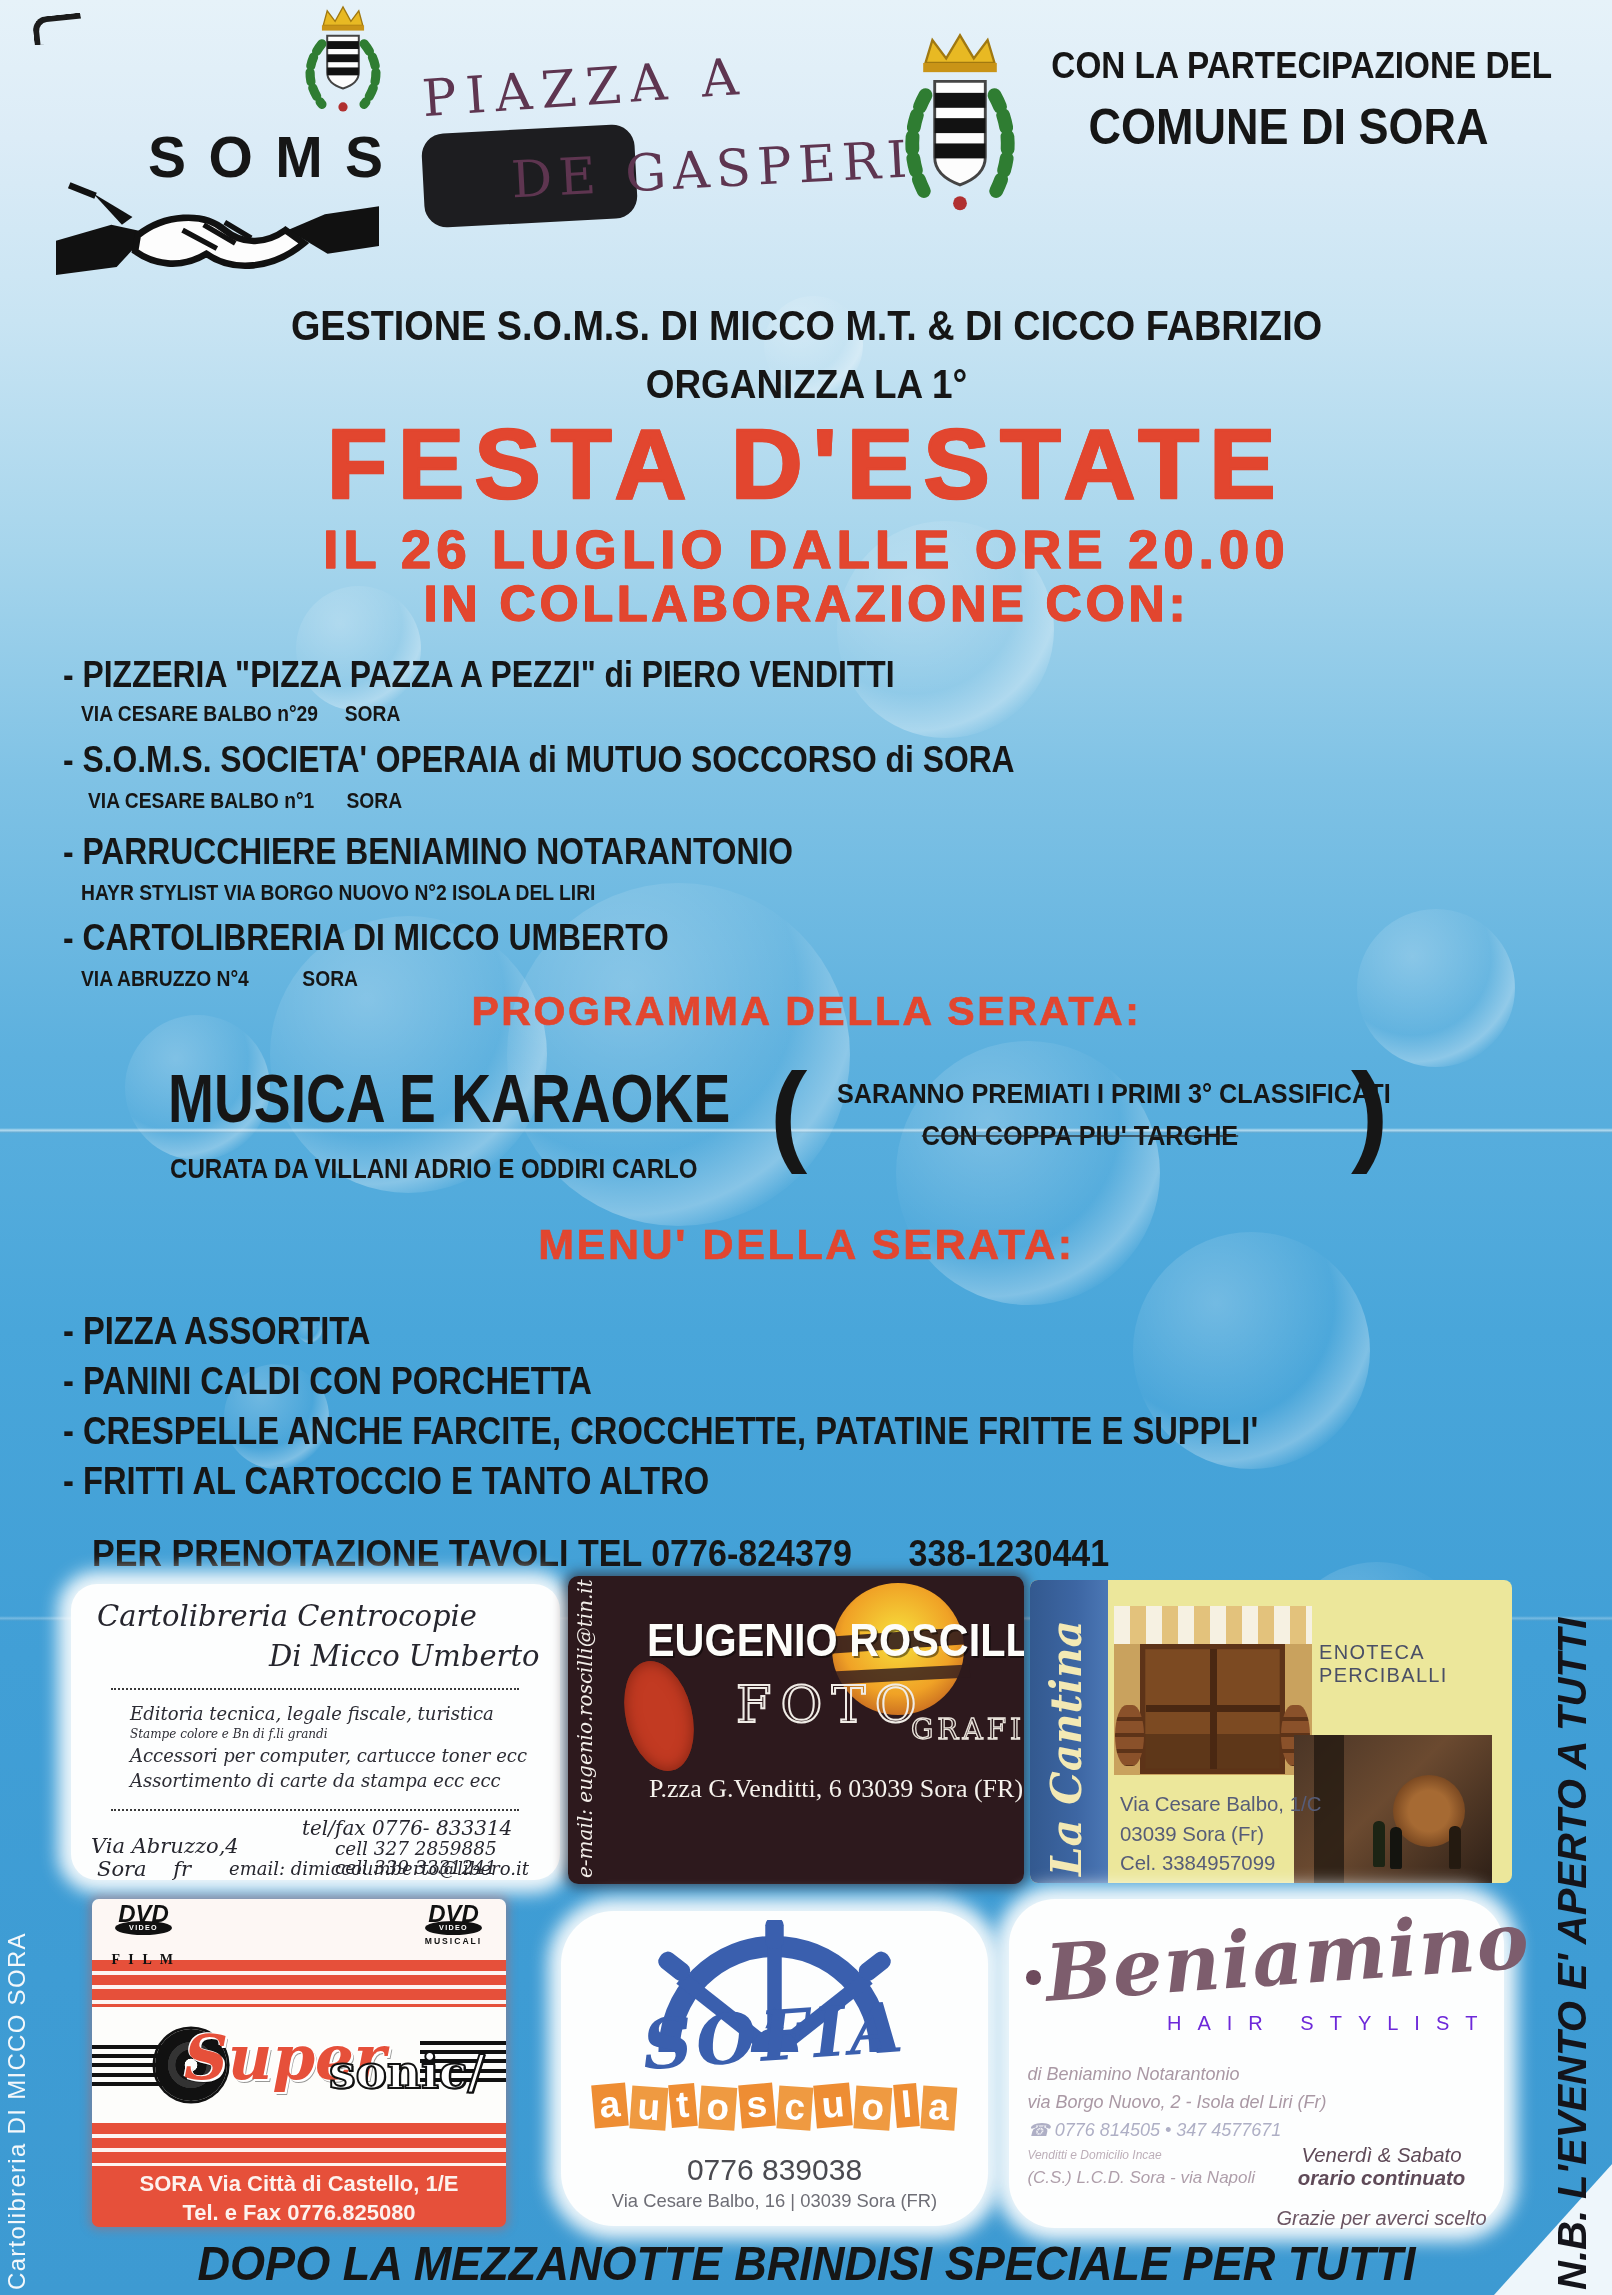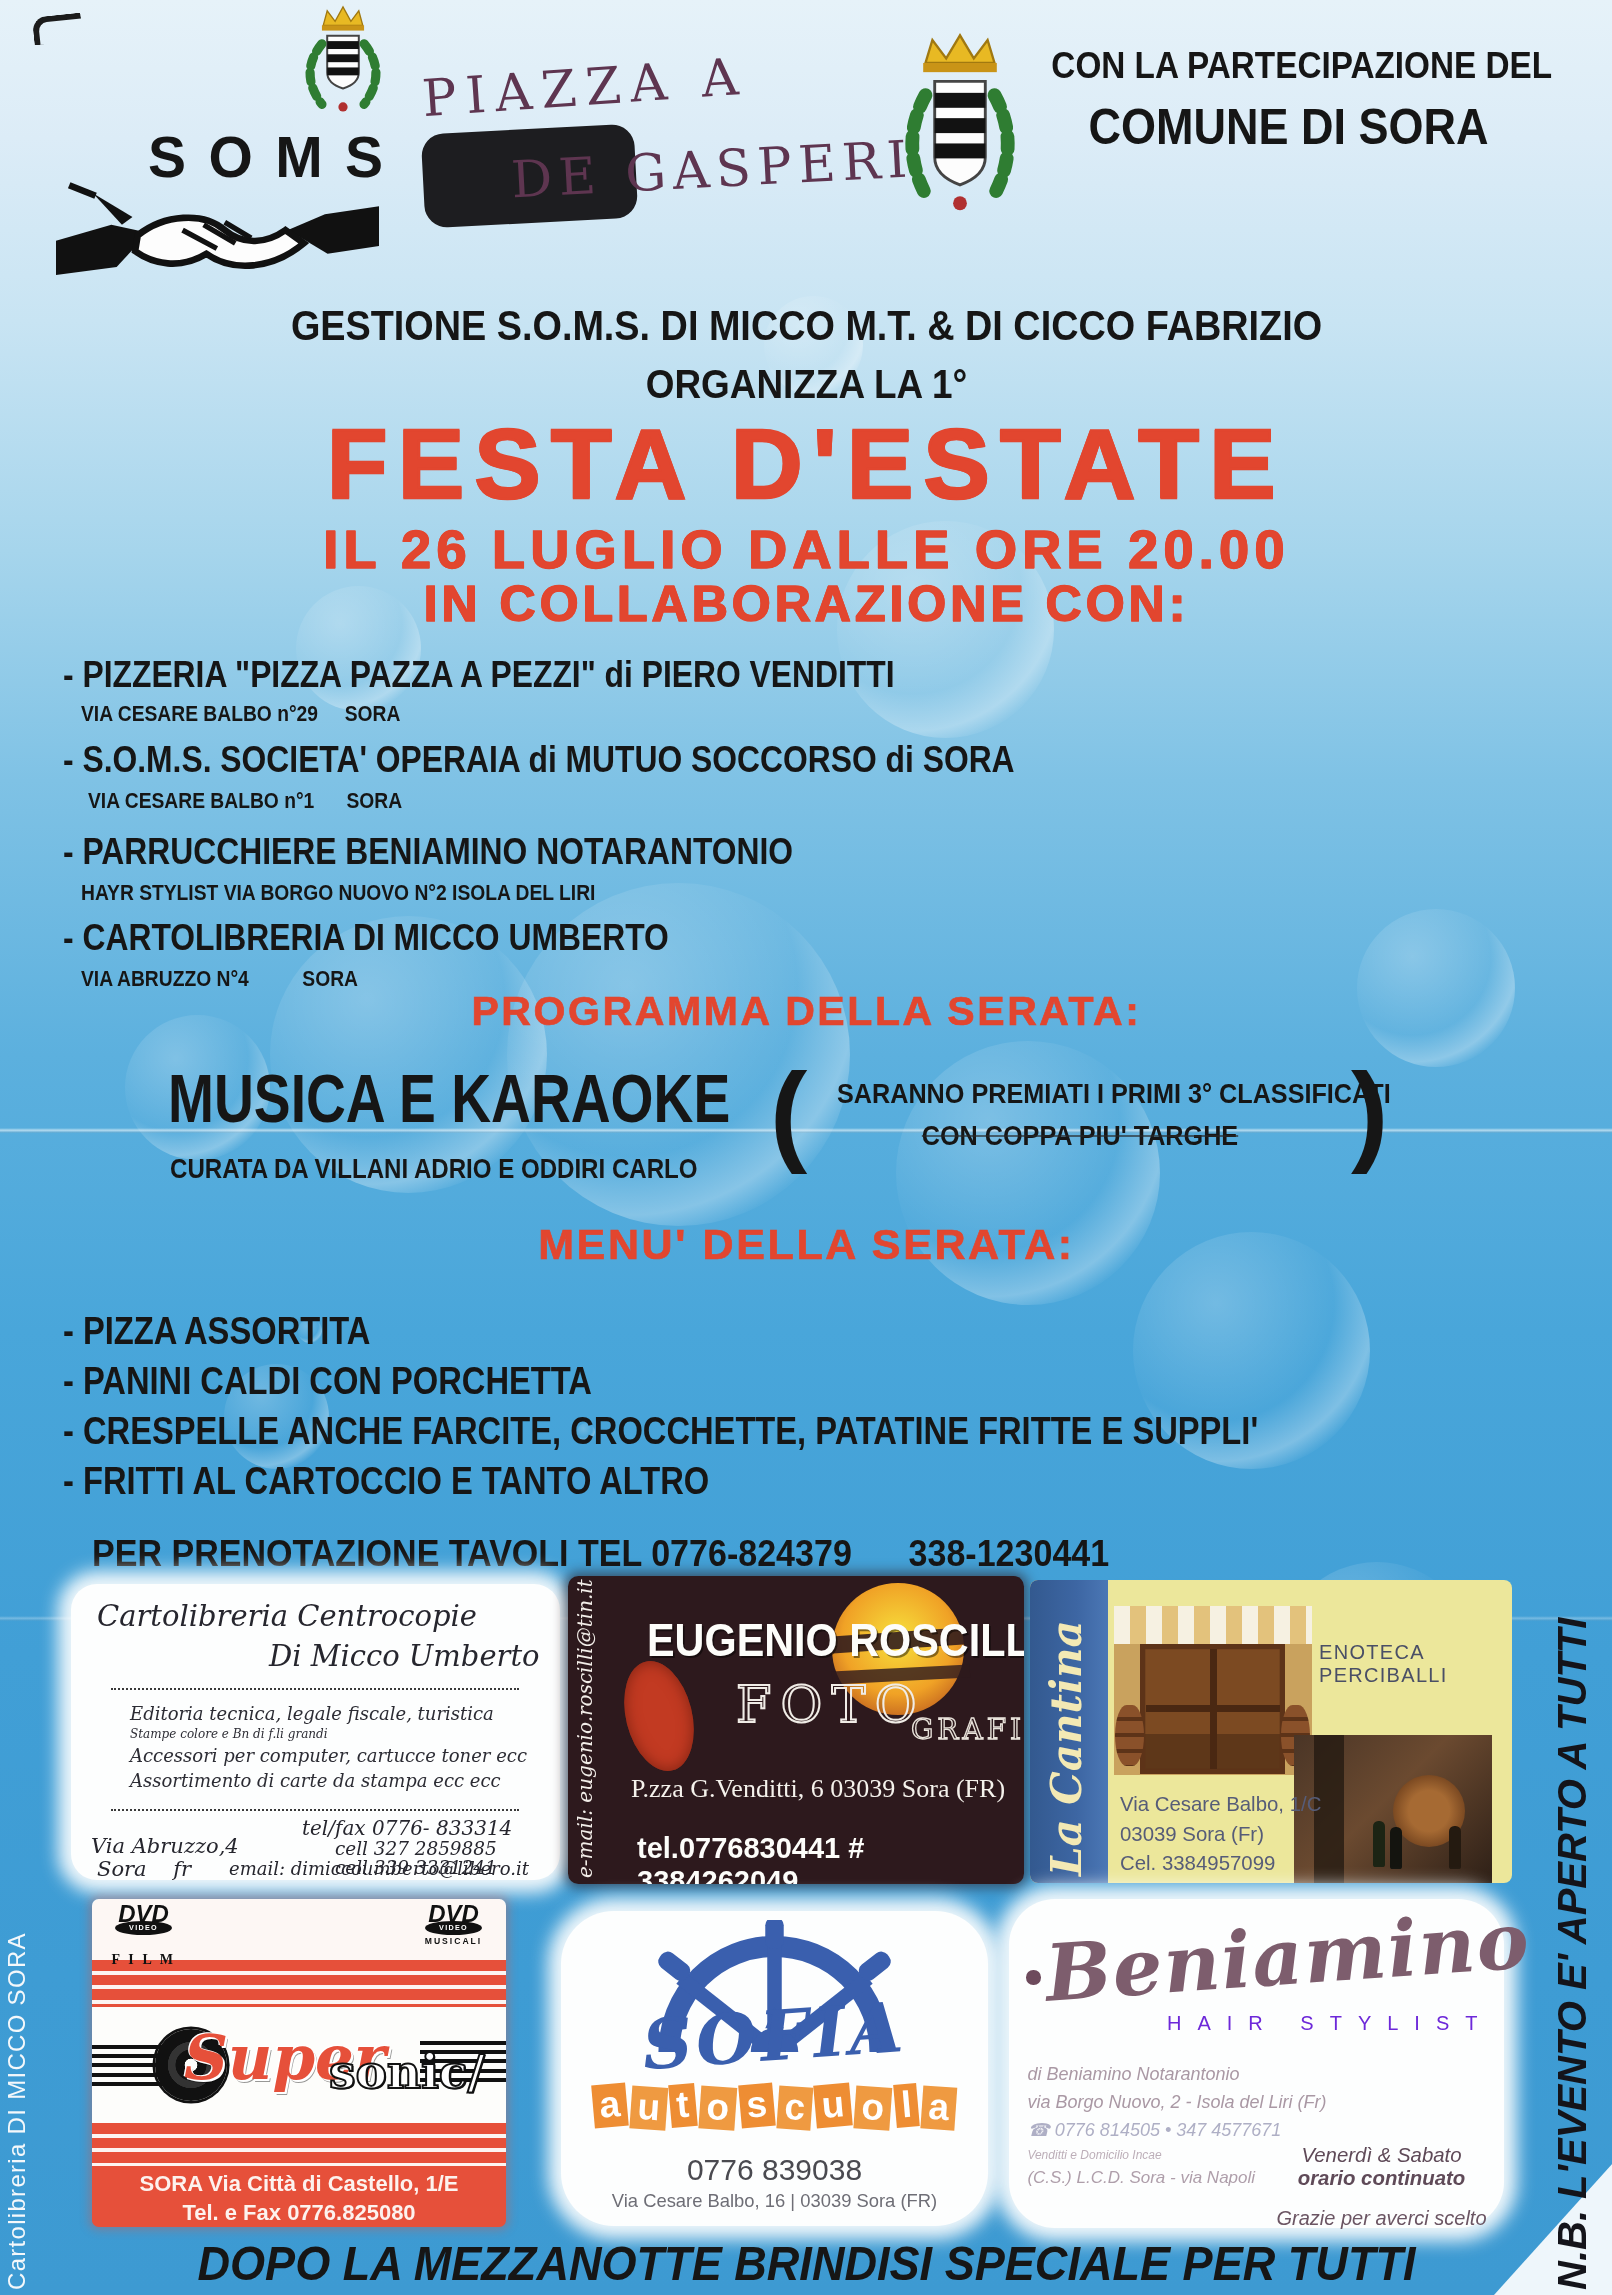--- a/index.html
+++ b/index.html
@@ -160,22 +160,21 @@
 
   <div class="card" style="left:568px;top:1576px;width:456px;height:308px;background:#2d191d;border-radius:10.5px;box-shadow:0 0 12px 4px rgba(45,25,29,.55);overflow:hidden;">
     <div class="abs" style="left:264px;top:6.6px;width:132px;height:132px;border-radius:50%;background:radial-gradient(circle at 50% 42%,#f7e13c,#f0a226 55%,#bd5d1e 85%);"></div>
     <div class="abs" style="left:257px;top:56px;width:145px;height:17px;background:#2d191d;opacity:.88;transform:rotate(-4deg);"></div>
     <div class="abs" style="left:264px;top:92px;width:138px;height:13px;background:#2d191d;opacity:.8;transform:rotate(-3deg);"></div>
     <div class="vert abs script" style="left:5.3px;top:6.6px;height:295px;font-size:20px;color:#f2ede8;">e-mail: eugenio.roscilli@tin.it</div>
     <div class="abs" style="left:58px;top:84px;width:66px;height:112px;background:#c23a22;border-radius:50%;transform:rotate(-14deg);box-shadow:inset 0 0 14.5px #7d2212;"></div>
     <div class="abs heavy" style="left:79px;top:36px;width:369px;font-size:47px;color:#fdfdfa;transform:scaleX(.88);transform-origin:left center;white-space:nowrap;text-shadow:2px 2px 0 rgba(0,0,0,.45);">EUGENIO ROSCILLI</div>
     <div class="abs" style="left:168px;top:99px;font-size:51px;letter-spacing:9.2px;color:rgba(45,25,29,.15);-webkit-text-stroke:2px #f0ece6;font-family:'DejaVu Serif',serif;">FOTO</div>
     <div class="abs" style="left:343px;top:137px;font-size:28px;letter-spacing:4px;color:rgba(45,25,29,.1);-webkit-text-stroke:1.3px #e8e2da;font-family:'DejaVu Serif',serif;">GRAFICA</div>
-    <div class="abs" style="left:63px;top:198px;font-size:26px;color:#f5f2ec;font-family:'Liberation Serif',serif;">P.zza G.Venditti, 6  03039 Sora (FR)</div>
-    <div class="abs heavy" style="left:69px;top:256px;font-size:29px;color:#fdfdfa;">tel.0776830441 # 3384262049</div>
+    <div class="abs" style="left:81px;top:198px;font-size:26px;color:#f5f2ec;font-family:'Liberation Serif',serif;">P.zza G.Venditti, 6  03039 Sora (FR)</div>
   </div>
 
   <div class="card" style="left:1030px;top:1580px;width:482px;height:303px;background:#ece79b;border-radius:8px;overflow:hidden;">
     <div class="abs" style="left:0;top:0;width:78px;height:303px;background:linear-gradient(90deg,#33598f,#3d66a3 60%,#4b77b5);"></div>
     <div class="vert abs script" style="left:12px;top:13px;height:283px;font-size:42px;font-weight:bold;color:#f3e9b4;">La Cantina</div>
     <div class="abs" style="left:84px;top:26px;width:198px;height:169px;background:#c9a25e;overflow:hidden;">
       <div class="abs" style="left:0;top:0;width:198px;height:38px;background:repeating-linear-gradient(90deg,#f6f1e2 0 16px,#e3c27c 16px 32px);"></div>
       <div class="abs" style="left:26px;top:38px;width:145px;height:130px;background:#7c4a22;box-shadow:inset 0 0 0 5.3px #5d3318, inset 0 -40px 0 rgba(40,20,8,.35);"></div>
       <div class="abs" style="left:32px;top:99px;width:134px;height:6.6px;background:#4a2812;"></div>
       <div class="abs" style="left:96px;top:43px;width:6.6px;height:120px;background:#4a2812;"></div>

